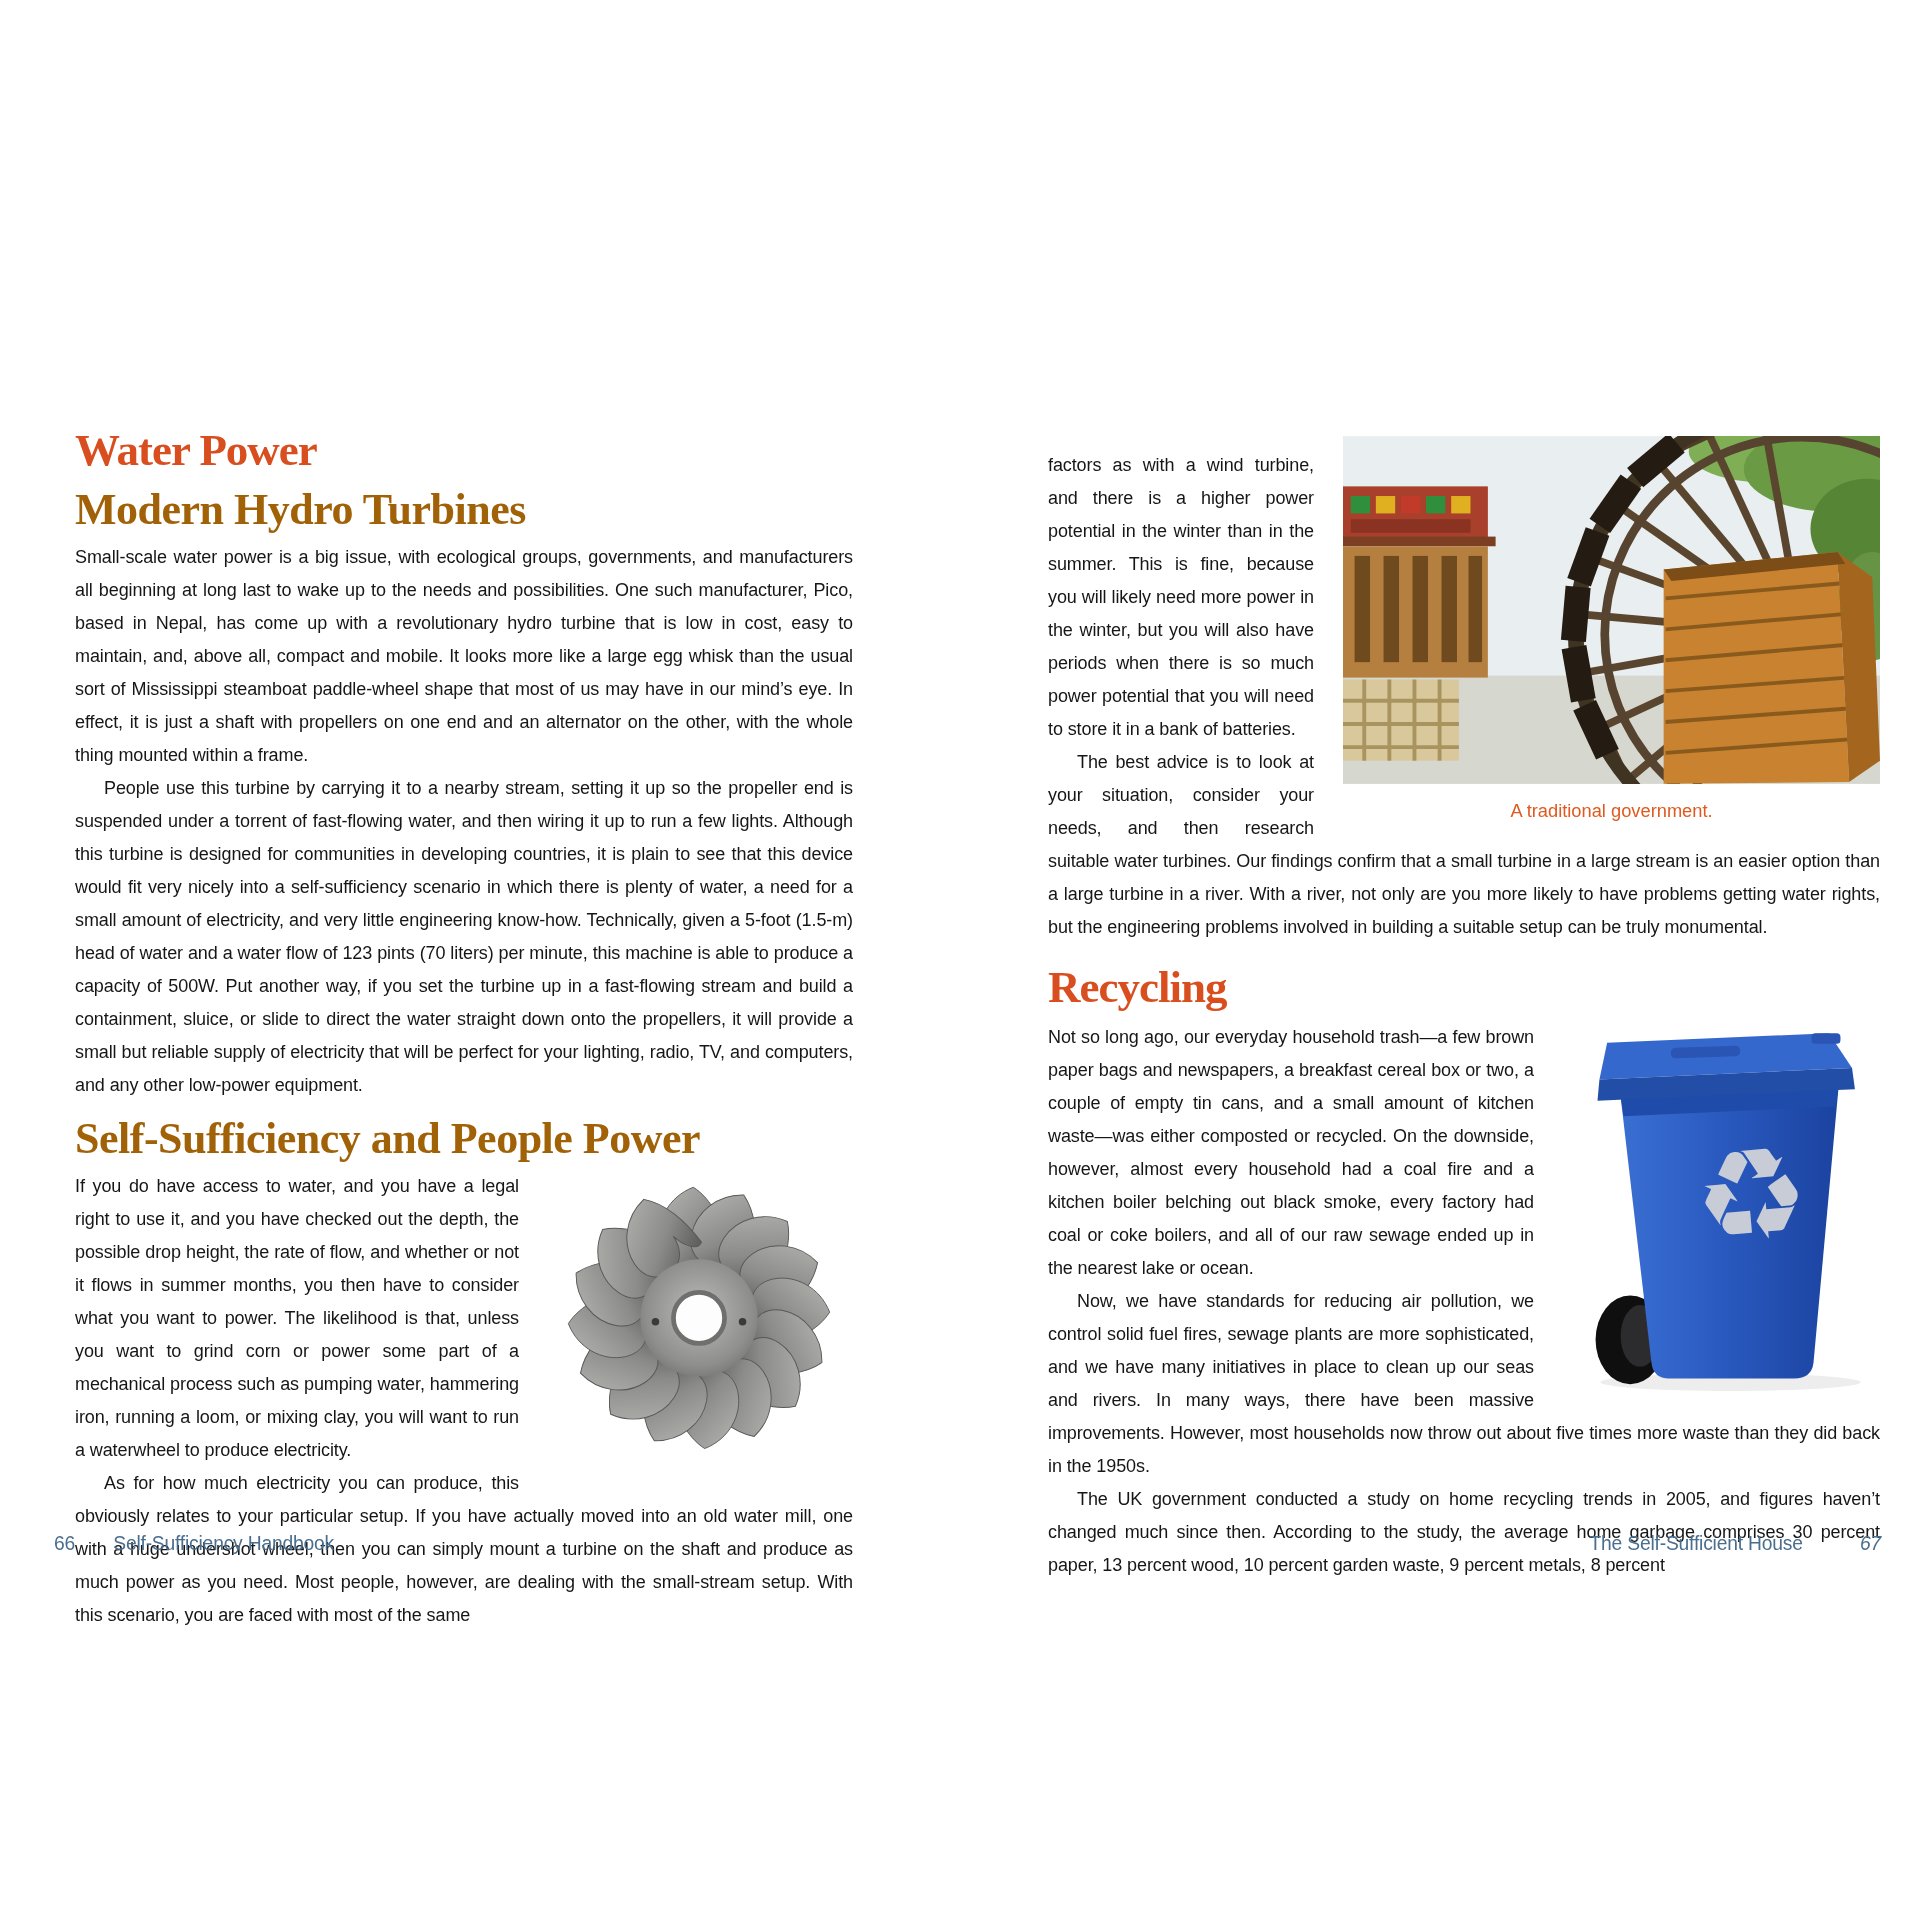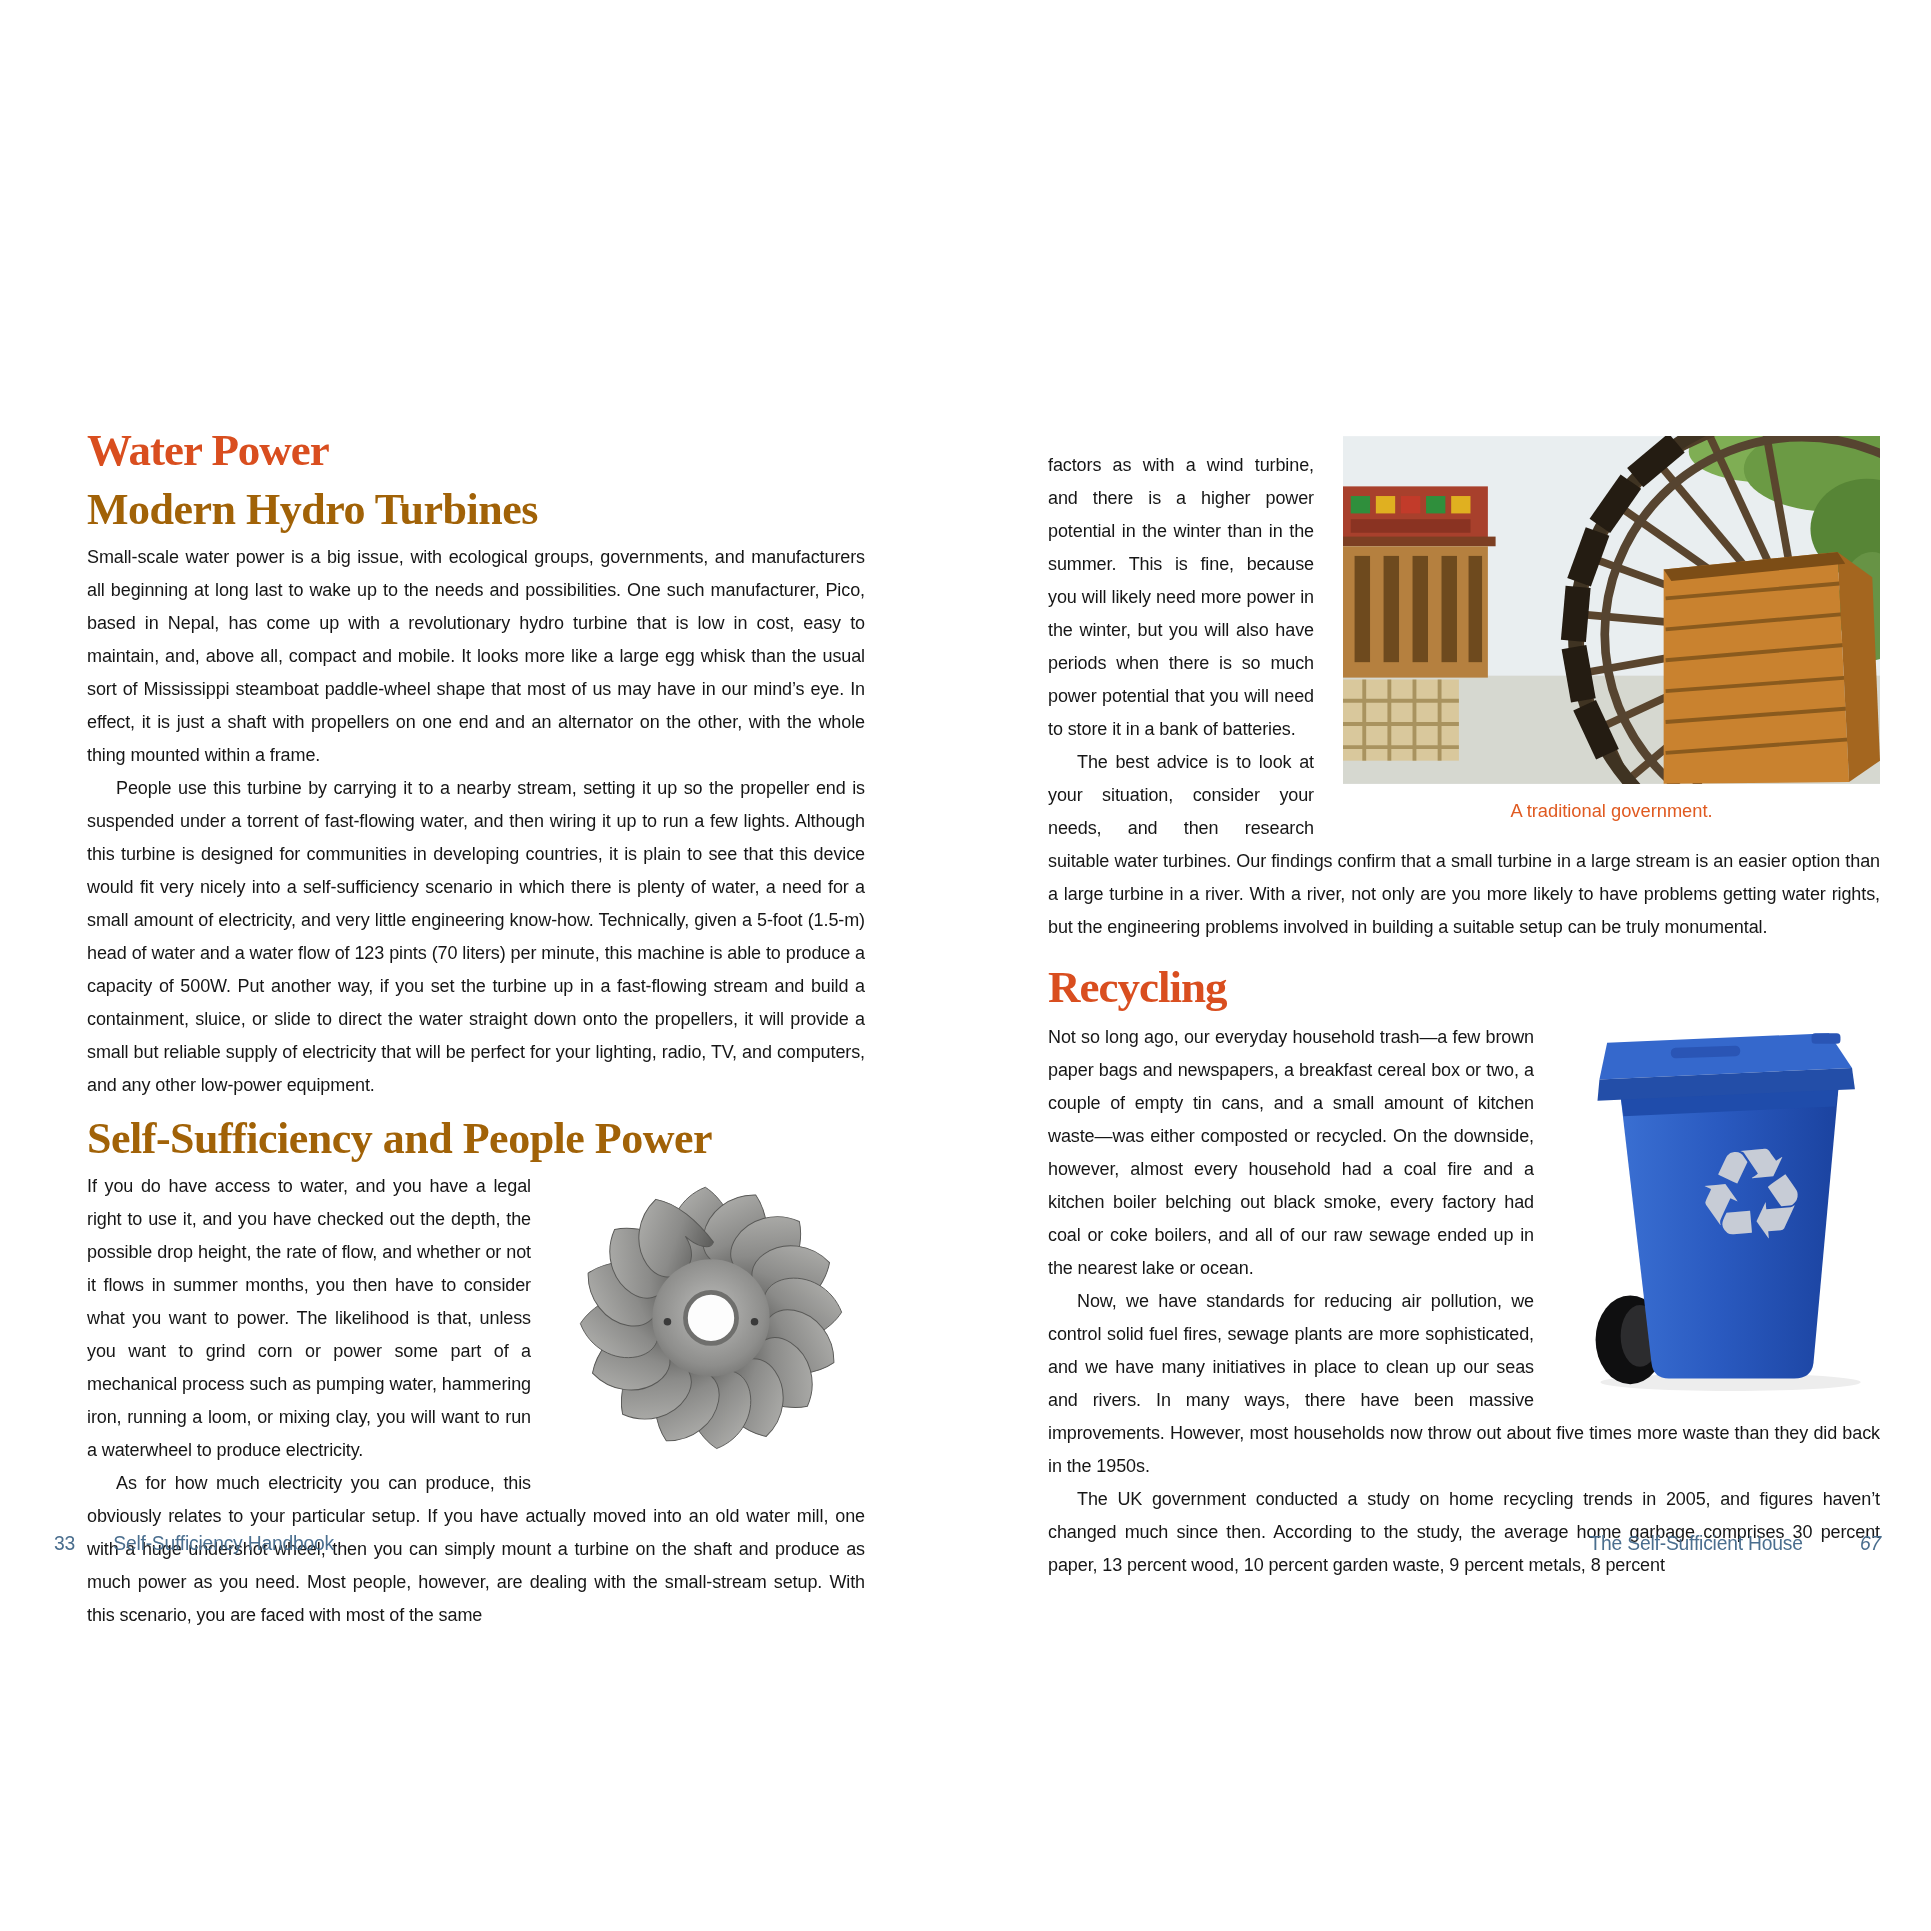--- a/index.html
+++ b/index.html
@@ -2,21 +2,21 @@
 <html><head>
 <meta charset="utf-8">
 <style>
   html,body{margin:0;padding:0;background:#ffffff;}
   body{
     width:1931px;height:1931px;position:relative;
     font-family:"Liberation Sans", sans-serif;color:#161616;
     -webkit-font-smoothing:antialiased;
   }
   .page{position:absolute;}
-  #left-page{left:87px;top:428px;width:778px;}
+  #left-page{left:75px;top:428px;width:778px;}
   #right-page{left:1048px;top:434px;width:832px;}
 
   .h-orange{
     font-family:"Liberation Serif", serif;font-weight:bold;
     color:#d94e1f;font-size:45px;line-height:1.02;
     letter-spacing:-1px;margin:0 0 9.7px 0;
   }
   .h-green{
     font-family:"Liberation Serif", serif;font-weight:bold;
     color:#a16207;font-size:44px;line-height:1.05;
@@ -237,20 +237,20 @@
 
     <h1 class="h-orange">Recycling</h1>
     <p class="body">Not so long ago, our everyday household trash—a few brown paper bags and newspapers, a breakfast cereal box or two, a couple of empty tin cans, and a small amount of kitchen waste—was either composted or recycled. On the downside, however, almost every household had a coal fire and a kitchen boiler belching out black smoke, every factory had coal or coke boilers, and all of our raw sewage ended up in the nearest lake or ocean.</p>
     <p class="body indent">Now, we have standards for reducing air pollution, we control solid fuel fires, sewage plants are more sophisticated, and we have many initiatives in place to clean up our seas and rivers. In many ways, there have been massive improvements. However, most households now throw out about five times more waste than they did back in the 1950s.</p>
     <p class="body indent">The UK government conducted a study on home recycling trends in 2005, and figures haven’t changed much since then. According to the study, the average home garbage comprises 30 percent paper, 13 percent wood, 10 percent garden waste, 9 percent metals, 8 percent</p>
     <div class="clear"></div>
   </div>
 </section>
 
 <div class="footer" id="footer-left">
-  <span class="pagenum">33</span>
+  <span class="pagenum">66</span>
   <span class="book-title">Self-Sufficiency Handbook</span>
 </div>
 <div class="footer" id="footer-right">
   <span class="book-title">The Self-Sufficient House</span>
   <span class="pagenum">67</span>
 </div>
 
 
 </body></html>

